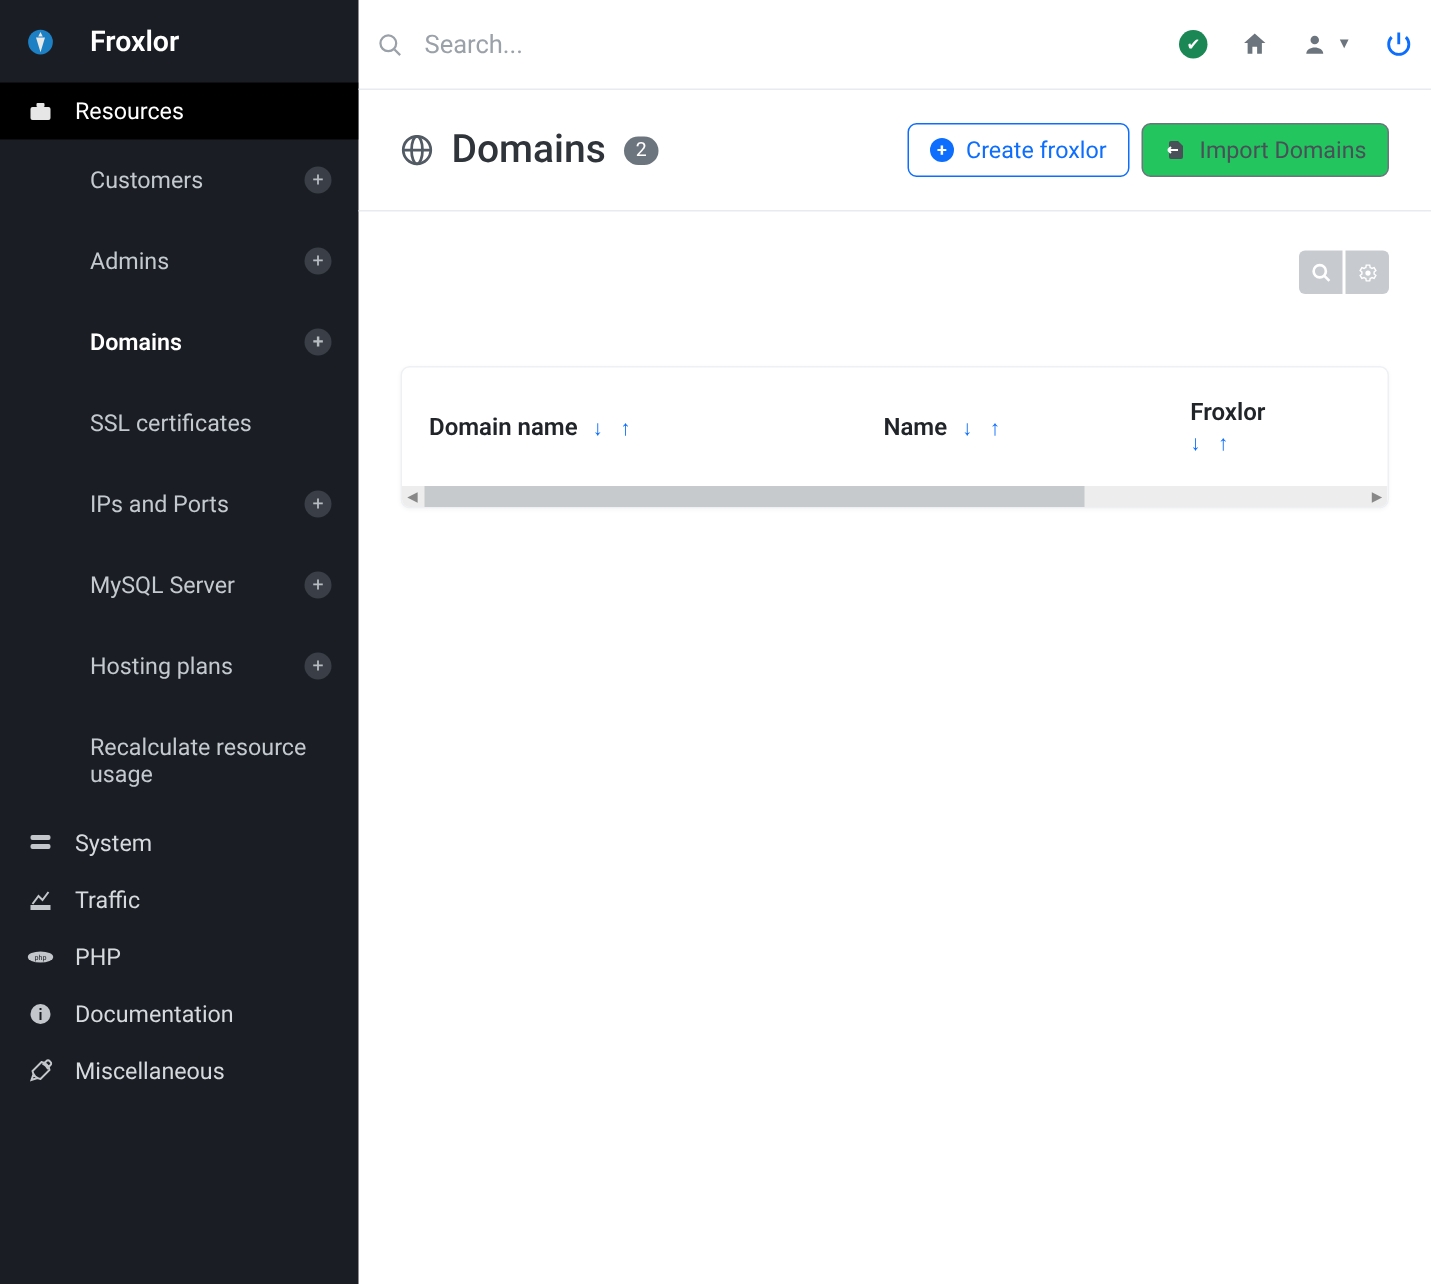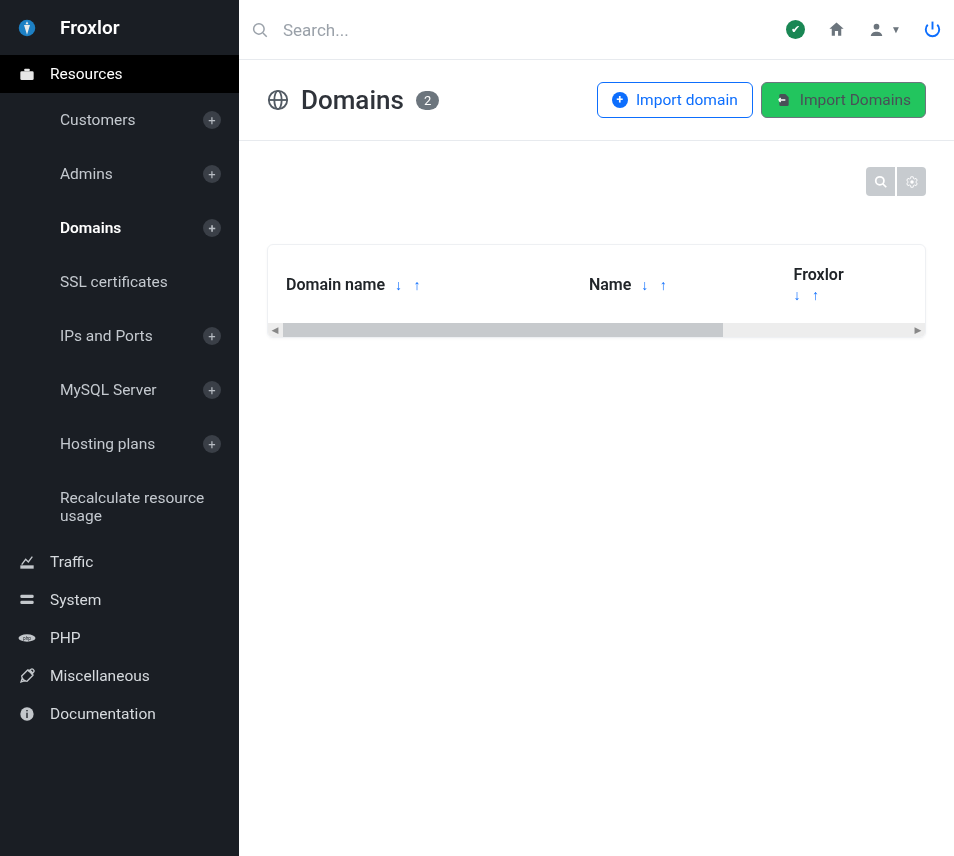--- a/index.html
+++ b/index.html
@@ -111,69 +111,69 @@
           <span class="plus-badge">+</span>
         </li>
         <li class="nav-item">
           <span>Recalculate resource usage</span>
         </li>
       </ul>
       <li class="nav-sec-hdr">
         <span class="left">
           <span class="sic">
             <svg width="16" height="14" viewBox="0 0 24 20" fill="currentColor">
+              <rect x="2" y="2" width="20" height="5" rx="2"></rect>
+              <rect x="2" y="11" width="20" height="5" rx="2"></rect>
+            </svg>
+          </span>
+          <span>System</span>
+        </span>
+      </li>
+      <li class="nav-sec-hdr">
+        <span class="left">
+          <span class="sic">
+            <svg width="16" height="14" viewBox="0 0 24 20" fill="currentColor">
               <rect x="2" y="15" width="20" height="5"></rect>
               <polyline points="4,14 10,6 14,10 20,2" fill="none" stroke="currentColor" stroke-width="2"></polyline>
             </svg>
           </span>
           <span>Traffic</span>
-        </span>
-      </li>
-      <li class="nav-sec-hdr">
-        <span class="left">
-          <span class="sic">
-            <svg width="16" height="14" viewBox="0 0 24 20" fill="currentColor">
-              <rect x="2" y="2" width="20" height="5" rx="2"></rect>
-              <rect x="2" y="11" width="20" height="5" rx="2"></rect>
-            </svg>
-          </span>
-          <span>System</span>
         </span>
       </li>
       <li class="nav-sec-hdr">
         <span class="left">
           <span class="sic">
             <svg width="22" height="12" viewBox="0 0 34 16" fill="currentColor">
               <ellipse cx="17" cy="8" rx="16" ry="7"></ellipse>
               <text x="17" y="12" font-size="9" text-anchor="middle" fill="#1a1e24">php</text>
             </svg>
           </span>
           <span>PHP</span>
-        </span>
-      </li>
-      <li class="nav-sec-hdr">
-        <span class="left">
-          <span class="sic">
-            <svg width="16" height="16" viewBox="0 0 24 24" fill="currentColor">
-              <path d="M22 6l-3 3a9 9 0 0 0-4-4l3-3a2 2 0 0 1 3 0l1 1a2 2 0 0 1 0 3zM3 21l2-6a9 9 0 0 0 4 4z M13 3a9 9 0 0 1 8 8l-9 9a9 9 0 0 1-8-8z" fill="none" stroke="currentColor" stroke-width="2"></path>
-            </svg>
-          </span>
-          <span>Miscellaneous</span>
         </span>
       </li>
       <li class="nav-sec-hdr">
         <span class="left">
           <span class="sic">
             <svg width="16" height="16" viewBox="0 0 24 24" fill="currentColor">
               <circle cx="12" cy="12" r="10"></circle>
               <rect x="11" y="10" width="2" height="8" fill="#1a1e24"></rect>
               <rect x="11" y="6" width="2" height="2" fill="#1a1e24"></rect>
             </svg>
           </span>
           <span>Documentation</span>
+        </span>
+      </li>
+      <li class="nav-sec-hdr">
+        <span class="left">
+          <span class="sic">
+            <svg width="16" height="16" viewBox="0 0 24 24" fill="currentColor">
+              <path d="M22 6l-3 3a9 9 0 0 0-4-4l3-3a2 2 0 0 1 3 0l1 1a2 2 0 0 1 0 3zM3 21l2-6a9 9 0 0 0 4 4z M13 3a9 9 0 0 1 8 8l-9 9a9 9 0 0 1-8-8z" fill="none" stroke="currentColor" stroke-width="2"></path>
+            </svg>
+          </span>
+          <span>Miscellaneous</span>
         </span>
       </li>
     </ul>
 </aside>
 
 <main class="main">
   <div class="topbar">
     <div class="search-wrap">
       <span>
         <svg width="18" height="18" viewBox="0 0 24 24" fill="none" stroke="currentColor" stroke-width="2">
@@ -214,21 +214,21 @@
             <ellipse cx="12" cy="12" rx="4" ry="10"></ellipse>
             <line x1="2" y1="12" x2="22" y2="12"></line>
           </svg>
       </span>
       <span class="page-title">Domains</span>
       <span class="count-badge">2</span>
     </div>
     <div class="btns">
       <button class="btn btn-primary-o">
         <span class="circ-plus">+</span>
-        <span>Import domain</span>
+        <span>Create froxlor</span>
       </button>
       <button class="btn btn-sec-o">
         <span style="color:#495057">
           <svg width="16" height="16" viewBox="0 0 24 24" fill="currentColor">
               <path d="M14 3H7a2 2 0 0 0-2 2v14a2 2 0 0 0 2 2h10a2 2 0 0 0 2-2V8z"></path>
               <path d="M14 12H4m0 0l3-3m-3 3l3 3" fill="none" stroke="#fff" stroke-width="2"></path>
             </svg>
         </span>
         <span>Import Domains</span>
       </button>

